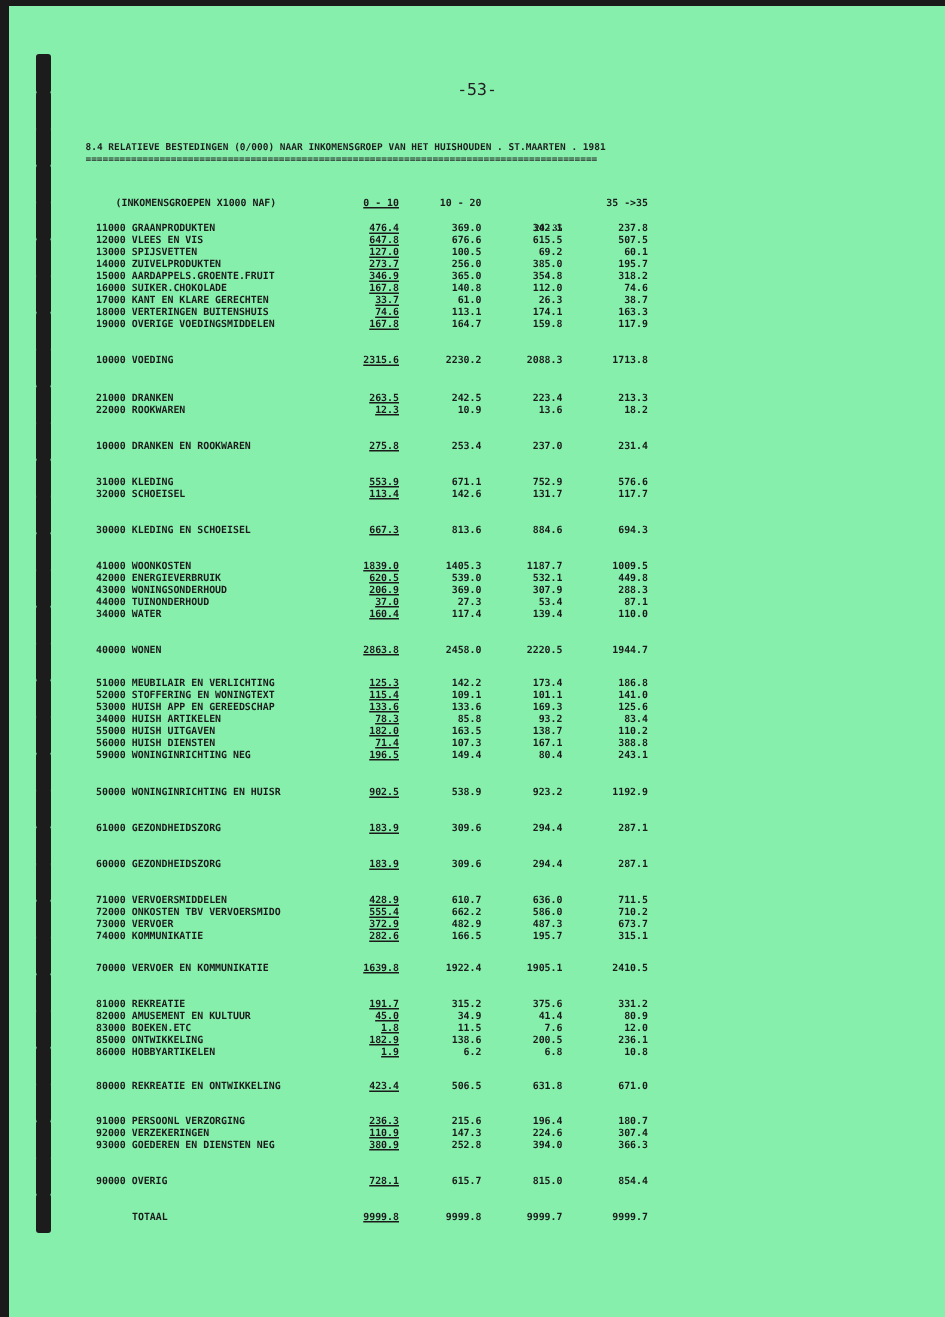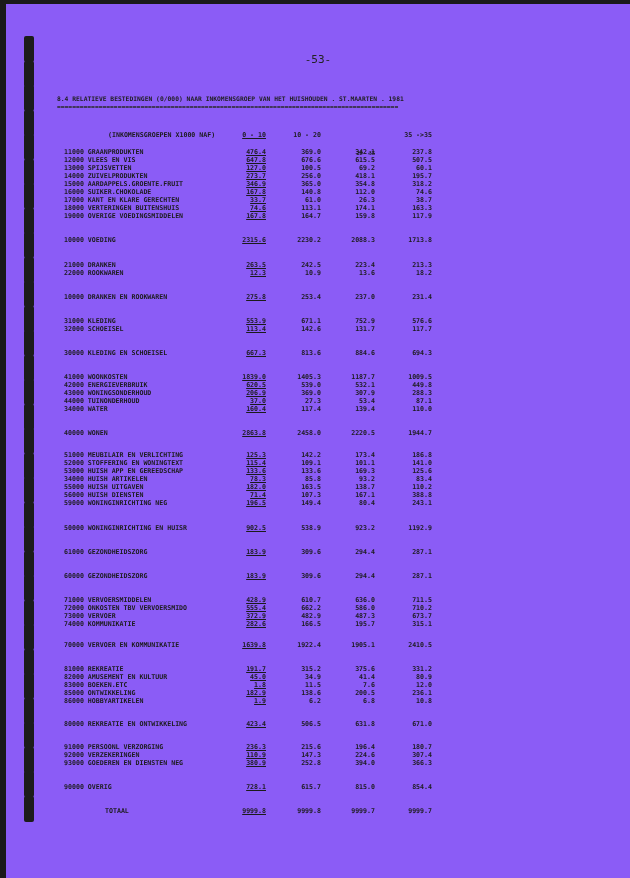--- a/index.html
+++ b/index.html
@@ -1,17 +1,17 @@
 <!DOCTYPE html>
 <html><head>
 <meta charset="utf-8">
 <style>
   html, body { margin:0; padding:0; }
   body { width:630px; height:878px; background:#1a1a1a; position:relative; overflow:hidden; }
-  .page { position:absolute; left:6px; top:4px; width:624px; height:874px; background:#8b5cf6; }
+  .page { position:absolute; left:6px; top:4px; width:624px; height:874px; background:#86efac; }
   .holes { position:absolute; left:18px; top:32px; width:14px; }
   .hole { position:absolute; left:0; width:10px; height:26px; background:#1c1c1c; border-radius:2px; }
   .pageno { position:absolute; top:49px; left:0; width:624px; text-align:center; font-family:"DejaVu Sans Mono", monospace; font-size:11px; color:#222; }
   .title { position:absolute; top:91px; left:51px; font-family:"DejaVu Sans Mono", monospace; font-size:6.3px; font-weight:bold; color:#1e1e1e; white-space:pre; letter-spacing:0.02px; }
   .rule { position:absolute; top:99px; left:51px; font-family:"DejaVu Sans Mono", monospace; font-size:6.3px; font-weight:bold; color:#2a2a2a; white-space:pre; overflow:hidden; width:470px; }
   .row { position:absolute; left:0; height:8px; font-family:"DejaVu Sans Mono", monospace; font-size:6.6px; font-weight:bold; color:#1b1b1b; white-space:pre; }
   .lbl { position:absolute; left:58px; }
   .num { position:absolute; width:60px; text-align:right; }
   .c0 { left:200px;text-decoration:underline; } .c1 { left:255px; } .c2 { left:309px; } .c3 { left:366px; }
   .hdr { position:absolute; top:127px; height:8px; font-family:"DejaVu Sans Mono", monospace; font-size:6.6px; font-weight:bold; color:#1b1b1b; white-space:pre; }
@@ -51,31 +51,31 @@
       <div class="hole" style="top: 661.5px;"></div>
       <div class="hole" style="top: 686px;"></div>
       <div class="hole" style="top: 710.5px;"></div>
       <div class="hole" style="top: 735px;"></div>
       <div class="hole" style="top: 759.5px;"></div>
     </div>
   <div class="pageno">-53-</div>
   <div class="title">8.4 RELATIEVE BESTEDINGEN (0/000) NAAR INKOMENSGROEP VAN HET HUISHOUDEN . ST.MAARTEN . 1981</div>
   <div class="rule">==========================================================================================</div>
 
-  <div class="hdr" style="left:71px;margin-left:31px;">(INKOMENSGROEPEN X1000 NAF)</div>
+  <div class="hdr" style="left:71px;">(INKOMENSGROEPEN X1000 NAF)</div>
   <div class="hdr num c0" style="top:127px;">0 - 10</div>
   <div class="hdr num c1" style="top:127px;">10 - 20</div>
   <div class="hdr num c2" style="top:145px;font-family:Liberation Serif, serif;">20 - 35</div>
   <div class="hdr num c3" style="top:127px;">35 -&gt;35</div>
 
   <div id="rows">
       <div class="row" style="top: 144px;"><span class="lbl">11000 GRAANPRODUKTEN</span><span class="num c0">476.4</span><span class="num c1">369.0</span><span class="num c2">342.1</span><span class="num c3">237.8</span></div>
       <div class="row" style="top: 152px;"><span class="lbl">12000 VLEES EN VIS</span><span class="num c0">647.8</span><span class="num c1">676.6</span><span class="num c2">615.5</span><span class="num c3">507.5</span></div>
       <div class="row" style="top: 160px;"><span class="lbl">13000 SPIJSVETTEN</span><span class="num c0">127.0</span><span class="num c1">100.5</span><span class="num c2">69.2</span><span class="num c3">60.1</span></div>
-      <div class="row" style="top: 168px;"><span class="lbl">14000 ZUIVELPRODUKTEN</span><span class="num c0">273.7</span><span class="num c1">256.0</span><span class="num c2">418.1</span><span class="num c3">195.7</span></div>
+      <div class="row" style="top: 168px;"><span class="lbl">14000 ZUIVELPRODUKTEN</span><span class="num c0">273.7</span><span class="num c1">256.0</span><span class="num c2">385.0</span><span class="num c3">195.7</span></div>
       <div class="row" style="top: 176px;"><span class="lbl">15000 AARDAPPELS.GROENTE.FRUIT</span><span class="num c0">346.9</span><span class="num c1">365.0</span><span class="num c2">354.8</span><span class="num c3">318.2</span></div>
       <div class="row" style="top: 184px;"><span class="lbl">16000 SUIKER.CHOKOLADE</span><span class="num c0">167.8</span><span class="num c1">140.8</span><span class="num c2">112.0</span><span class="num c3">74.6</span></div>
       <div class="row" style="top: 192px;"><span class="lbl">17000 KANT EN KLARE GERECHTEN</span><span class="num c0">33.7</span><span class="num c1">61.0</span><span class="num c2">26.3</span><span class="num c3">38.7</span></div>
       <div class="row" style="top: 200px;"><span class="lbl">18000 VERTERINGEN BUITENSHUIS</span><span class="num c0">74.6</span><span class="num c1">113.1</span><span class="num c2">174.1</span><span class="num c3">163.3</span></div>
       <div class="row" style="top: 208px;"><span class="lbl">19000 OVERIGE VOEDINGSMIDDELEN</span><span class="num c0">167.8</span><span class="num c1">164.7</span><span class="num c2">159.8</span><span class="num c3">117.9</span></div>
       <div class="row" style="top: 232px;"><span class="lbl">10000 VOEDING</span><span class="num c0">2315.6</span><span class="num c1">2230.2</span><span class="num c2">2088.3</span><span class="num c3">1713.8</span></div>
       <div class="row" style="top: 257px;"><span class="lbl">21000 DRANKEN</span><span class="num c0">263.5</span><span class="num c1">242.5</span><span class="num c2">223.4</span><span class="num c3">213.3</span></div>
       <div class="row" style="top: 265px;"><span class="lbl">22000 ROOKWAREN</span><span class="num c0">12.3</span><span class="num c1">10.9</span><span class="num c2">13.6</span><span class="num c3">18.2</span></div>
       <div class="row" style="top: 289px;"><span class="lbl">10000 DRANKEN EN ROOKWAREN</span><span class="num c0">275.8</span><span class="num c1">253.4</span><span class="num c2">237.0</span><span class="num c3">231.4</span></div>
       <div class="row" style="top: 313px;"><span class="lbl">31000 KLEDING</span><span class="num c0">553.9</span><span class="num c1">671.1</span><span class="num c2">752.9</span><span class="num c3">576.6</span></div>
@@ -105,15 +105,15 @@
       <div class="row" style="top: 661px;"><span class="lbl">81000 REKREATIE</span><span class="num c0">191.7</span><span class="num c1">315.2</span><span class="num c2">375.6</span><span class="num c3">331.2</span></div>
       <div class="row" style="top: 669px;"><span class="lbl">82000 AMUSEMENT EN KULTUUR</span><span class="num c0">45.0</span><span class="num c1">34.9</span><span class="num c2">41.4</span><span class="num c3">80.9</span></div>
       <div class="row" style="top: 677px;"><span class="lbl">83000 BOEKEN.ETC</span><span class="num c0">1.8</span><span class="num c1">11.5</span><span class="num c2">7.6</span><span class="num c3">12.0</span></div>
       <div class="row" style="top: 685px;"><span class="lbl">85000 ONTWIKKELING</span><span class="num c0">182.9</span><span class="num c1">138.6</span><span class="num c2">200.5</span><span class="num c3">236.1</span></div>
       <div class="row" style="top: 693px;"><span class="lbl">86000 HOBBYARTIKELEN</span><span class="num c0">1.9</span><span class="num c1">6.2</span><span class="num c2">6.8</span><span class="num c3">10.8</span></div>
       <div class="row" style="top: 716px;"><span class="lbl">80000 REKREATIE EN ONTWIKKELING</span><span class="num c0">423.4</span><span class="num c1">506.5</span><span class="num c2">631.8</span><span class="num c3">671.0</span></div>
       <div class="row" style="top: 739px;"><span class="lbl">91000 PERSOONL VERZORGING</span><span class="num c0">236.3</span><span class="num c1">215.6</span><span class="num c2">196.4</span><span class="num c3">180.7</span></div>
       <div class="row" style="top: 747px;"><span class="lbl">92000 VERZEKERINGEN</span><span class="num c0">110.9</span><span class="num c1">147.3</span><span class="num c2">224.6</span><span class="num c3">307.4</span></div>
       <div class="row" style="top: 755px;"><span class="lbl">93000 GOEDEREN EN DIENSTEN NEG</span><span class="num c0">380.9</span><span class="num c1">252.8</span><span class="num c2">394.0</span><span class="num c3">366.3</span></div>
       <div class="row" style="top: 779px;"><span class="lbl">90000 OVERIG</span><span class="num c0">728.1</span><span class="num c1">615.7</span><span class="num c2">815.0</span><span class="num c3">854.4</span></div>
-      <div class="row" style="top: 803px;"><span class="lbl" style="left: 99px;">TOTAAL</span><span class="num c0">9999.8</span><span class="num c1">9999.8</span><span class="num c2">9999.7</span><span class="num c3">9999.7</span></div>
+      <div class="row" style="top: 803px;"><span class="lbl" style="left: 82px;">TOTAAL</span><span class="num c0">9999.8</span><span class="num c1">9999.8</span><span class="num c2">9999.7</span><span class="num c3">9999.7</span></div>
     </div>
 </div>
 
 </body></html>

